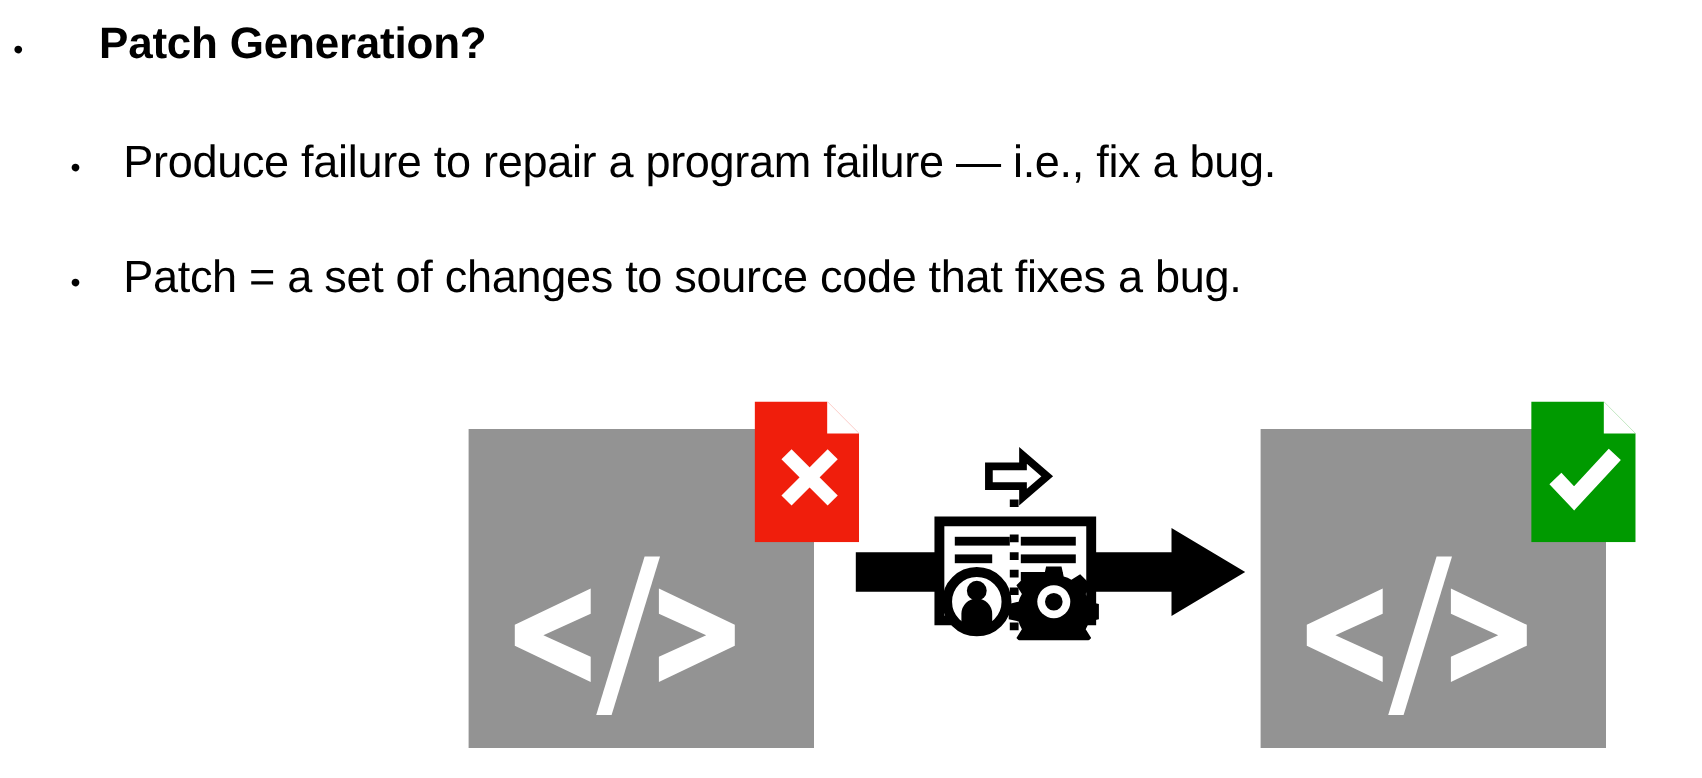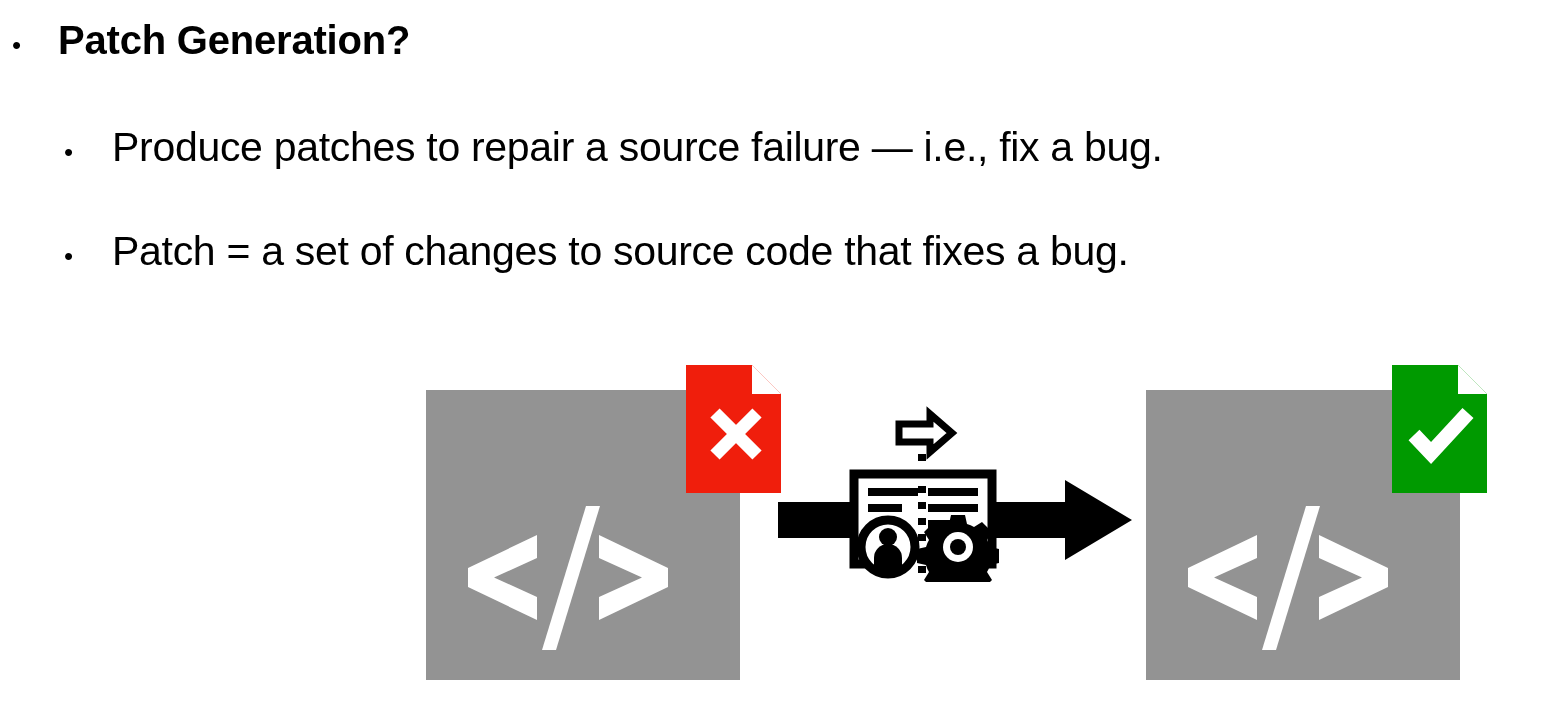--- a/index.html
+++ b/index.html
@@ -52,20 +52,21 @@
   }
   .level1 .bullet-mark {
     width: 46px;
     font-size: 26px;
     padding-top: 14px;
   }
   .level1 .bullet-text {
     font-size: 40px;
     font-weight: bold;
     letter-spacing: -0.2px;
+    margin-left: 32px;
   }
 
   
   .level2 {
     left: 64px;
   }
   .level2 .bullet-mark {
     width: 48px;
     font-size: 26px;
     padding-top: 15px;
@@ -130,21 +131,21 @@
 
 <div class="slide-body">
 
   <div class="bullet-row level1">
     <span class="bullet-mark">•</span>
     <span class="bullet-text">Patch Generation?</span>
   </div>
 
   <div class="bullet-row level2 row-produce">
     <span class="bullet-mark">•</span>
-    <span class="bullet-text">Produce patches to repair a source failure — i.e., fix a bug.</span>
+    <span class="bullet-text">Produce failure to repair a program failure — i.e., fix a bug.</span>
   </div>
 
   <div class="bullet-row level2 row-patchdef">
     <span class="bullet-mark">•</span>
     <span class="bullet-text"><span class="strong">Patch</span><span> = a set of changes to source code that fixes a bug.</span></span>
   </div>
 
 </div>
 
 <div class="figure">

